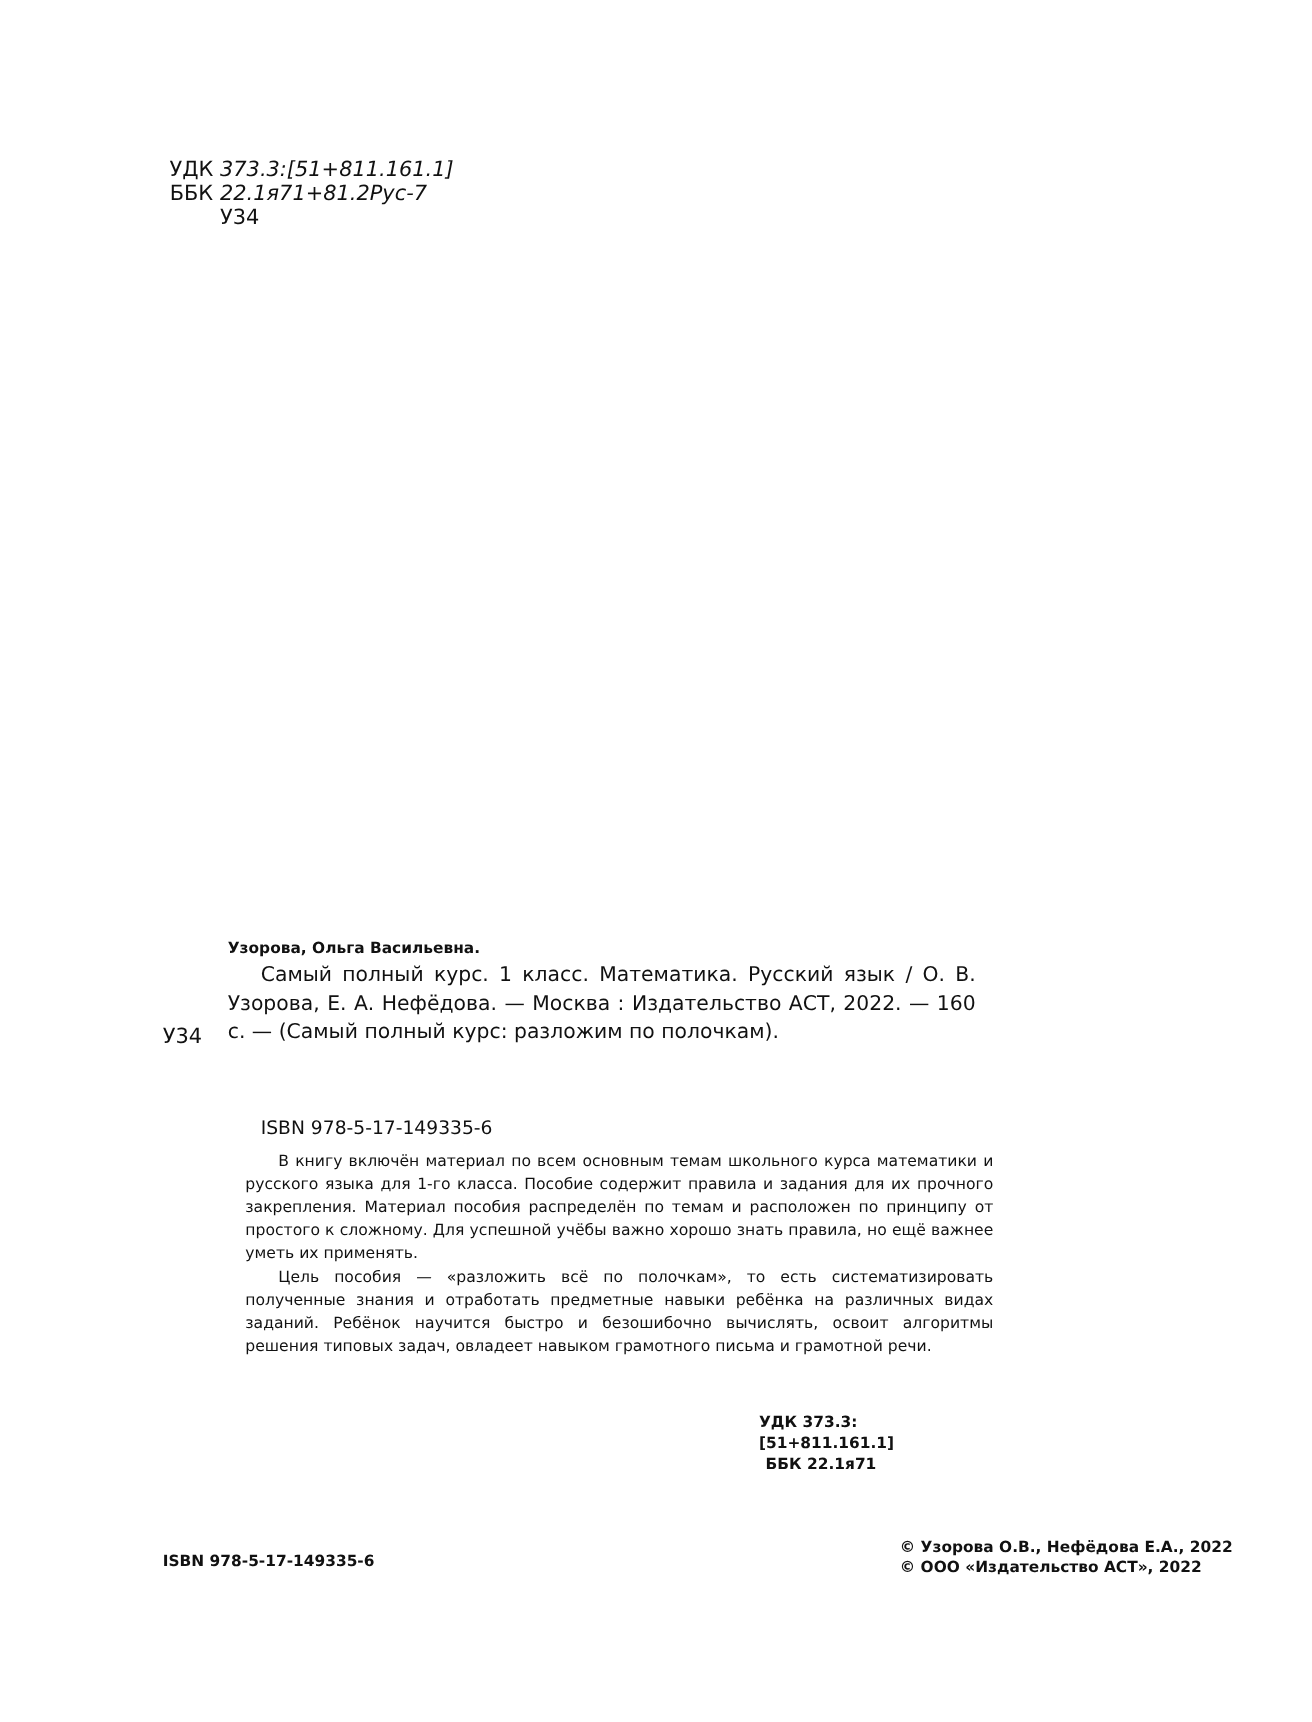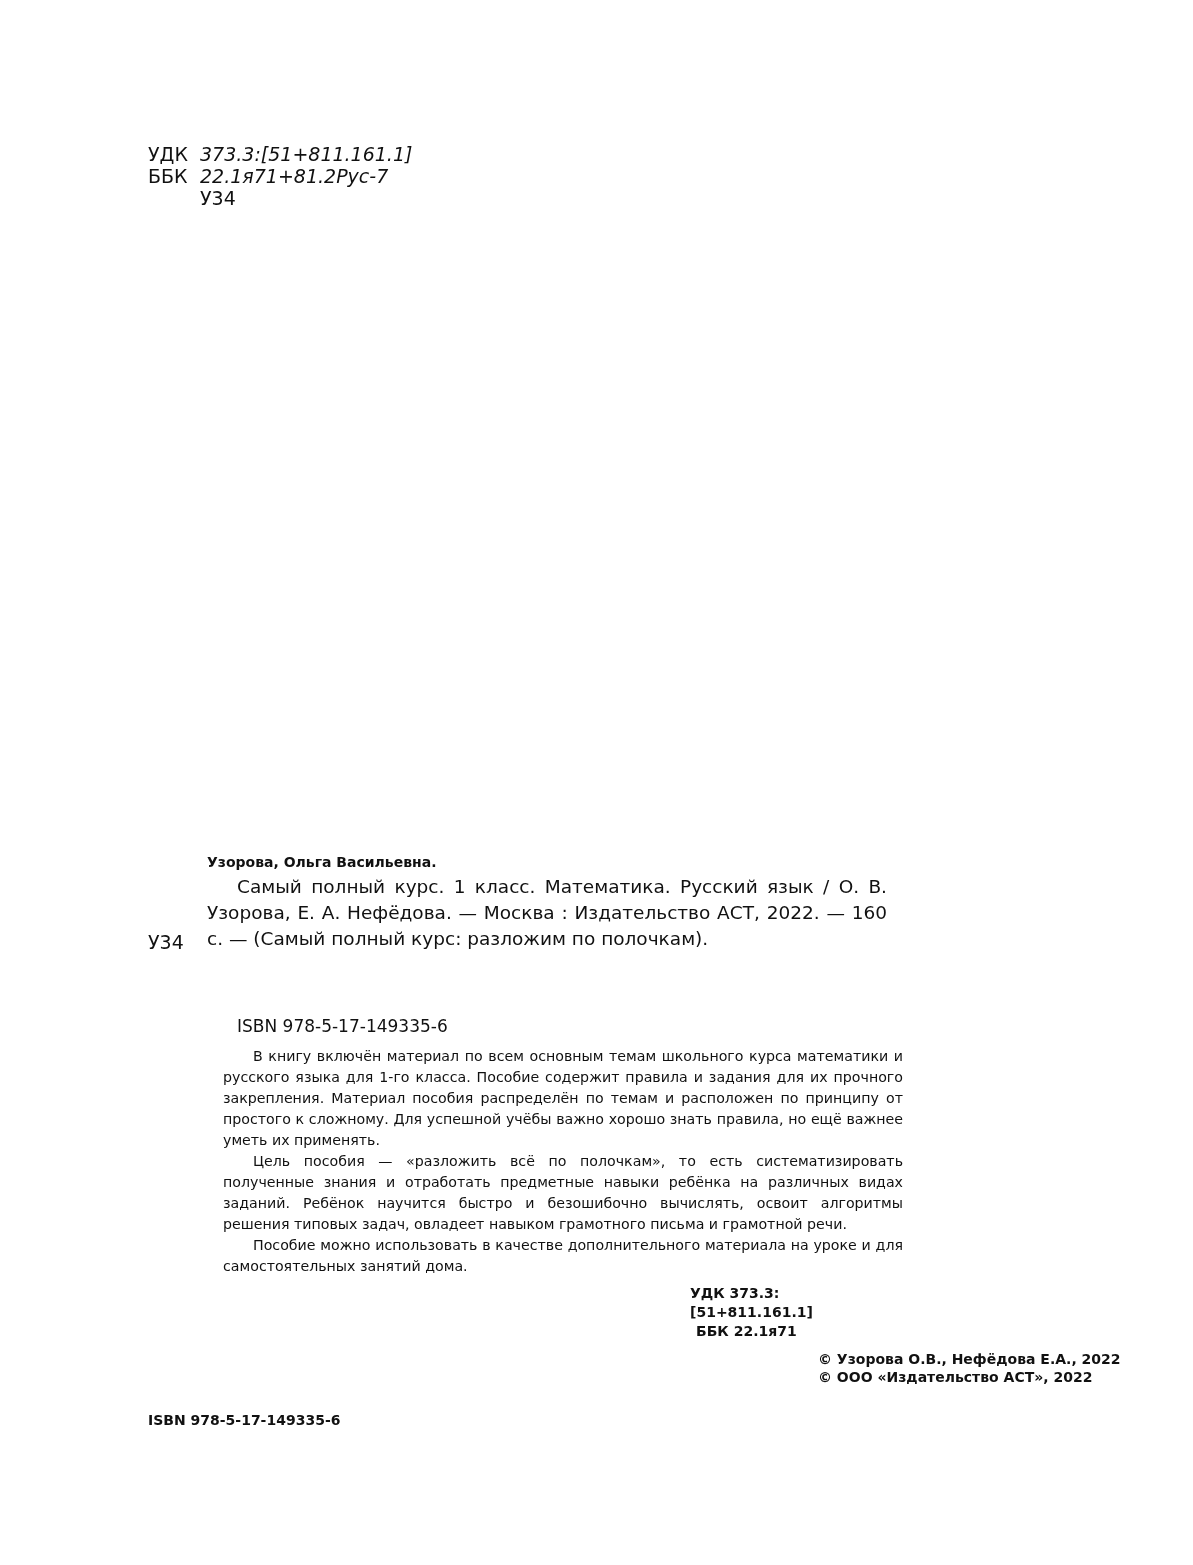--- a/index.html
+++ b/index.html
@@ -1,38 +1,38 @@
 <!DOCTYPE html>
 <html><head>
   <meta charset="utf-8">
   <style>
     html, body { margin: 0; padding: 0; background: #ffffff; }
     body { width: 1193px; height: 1565px; position: relative; overflow: hidden;
            font-family: "DejaVu Sans", sans-serif; color: #111111; }
     .abs { position: absolute; }
     .hdr { left: 148px; top: 143px; font-size: 19px; line-height: 22px; }
     .hdr .row { white-space: nowrap; }
-    .hdr .lbl { display: inline-block; width: 52px; }
+    .hdr .lbl { display: inline-block; width: 52px; text-align: center; }
     .hdr .val { display: inline-block; font-style: italic; }
     .hdr .ind { padding-left: 52px; }
 
     .author { left: 207px; top: 850px; font-size: 14px; font-weight: bold; line-height: 24px; }
     .code-left { left: 148px; top: 929px; font-size: 19px; line-height: 26px; }
     .biblio { left: 207px; top: 874px; width: 680px; font-size: 18.5px; line-height: 26px;
               text-align: justify; text-indent: 30px; }
     .isbn-mid { left: 237px; top: 1015px; font-size: 17px; line-height: 22px; }
 
     .abstract { left: 223px; top: 1046px; width: 680px; font-size: 14.2px; line-height: 21px; }
     .abstract p { margin: 0; text-indent: 30px; text-align: justify; }
 
     .class-right { left: 690px; top: 1284px; width: 196px; font-size: 14px; font-weight: bold; line-height: 19px; }
     .class-right .r2 { padding-left: 6px; }
 
     .isbn-bottom { left: 148px; top: 1412px; font-size: 14px; font-weight: bold; }
-    .copyright { left: 818px; top: 1350px; font-size: 14px; font-weight: bold; line-height: 18px; white-space: nowrap; }
+    .copyright { left: 818px; top: 1398px; font-size: 14px; font-weight: bold; line-height: 18px; white-space: nowrap; }
   </style>
 </head>
 <body>
 
 <div class="abs hdr">
   <div class="row">
     <span class="lbl">УДК</span><span class="val">373.3:[51+811.161.1]</span>
   </div>
   <div class="row">
     <span class="lbl">ББК</span><span class="val">22.1я71+81.2Рус-7</span>
@@ -41,21 +41,20 @@
 </div>
 
 <div class="abs author">Узорова, Ольга Васильевна.</div>
 <div class="abs code-left">У34</div>
 <div class="abs biblio">Самый полный курс. 1 класс. Математика. Русский язык / О. В. Узорова, Е. А. Нефёдова. — Москва : Издательство АСТ, 2022. — 160 с. — (Самый полный курс: разложим по полочкам).</div>
 <div class="abs isbn-mid">ISBN 978-5-17-149335-6</div>
 
 <div class="abs abstract">
   <p>В книгу включён материал по всем основным темам школьного курса математики и русского языка для 1-го класса. Пособие содержит правила и задания для их прочного закрепления. Материал пособия распределён по темам и расположен по принципу от простого к сложному. Для успешной учёбы важно хорошо знать правила, но ещё важнее уметь их применять.</p>
   <p>Цель пособия — «разложить всё по полочкам», то есть систематизировать полученные знания и отработать предметные навыки ребёнка на различных видах заданий. Ребёнок научится быстро и безошибочно вычислять, освоит алгоритмы решения типовых задач, овладеет навыком грамотного письма и грамотной речи.</p>
-  <p>Пособие можно использовать в качестве дополнительного материала на уроке и для самостоятельных занятий дома.</p>
 </div>
 
 <div class="abs class-right">
   <div>УДК 373.3:[51+811.161.1]</div>
   <div class="r2">ББК 22.1я71</div>
 </div>
 
 <div class="abs isbn-bottom">ISBN 978-5-17-149335-6</div>
 
 <div class="abs copyright">

